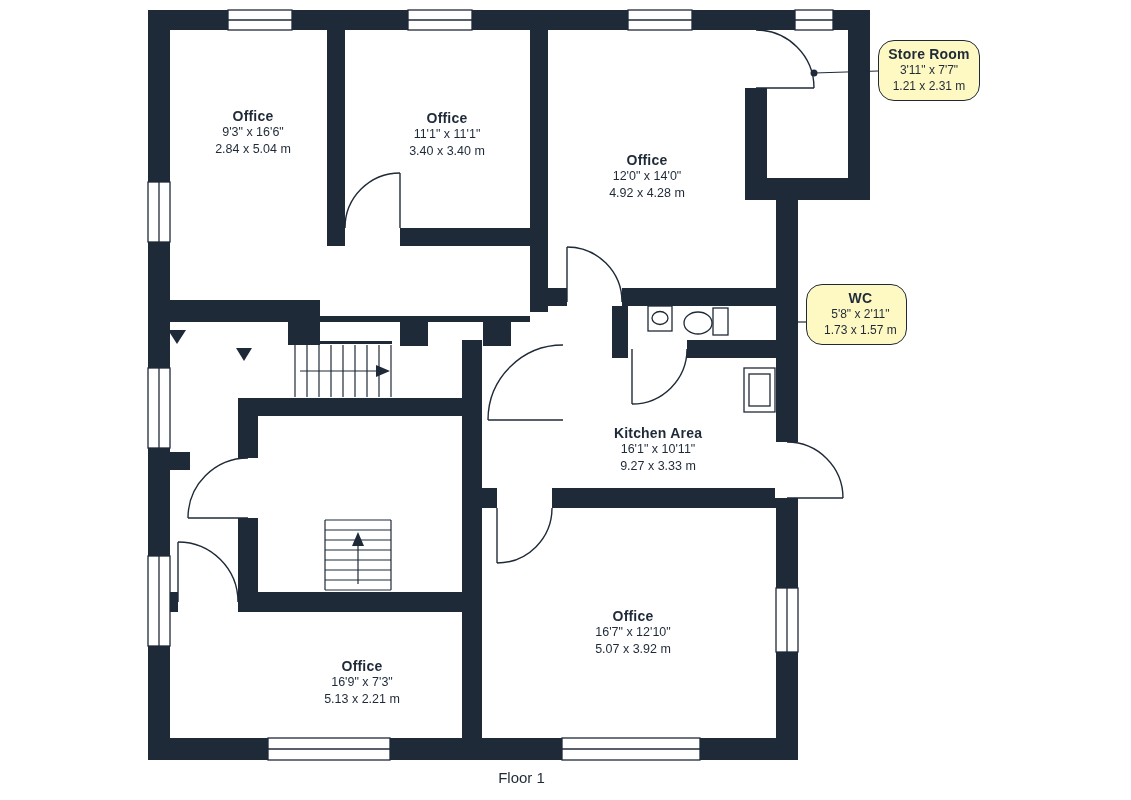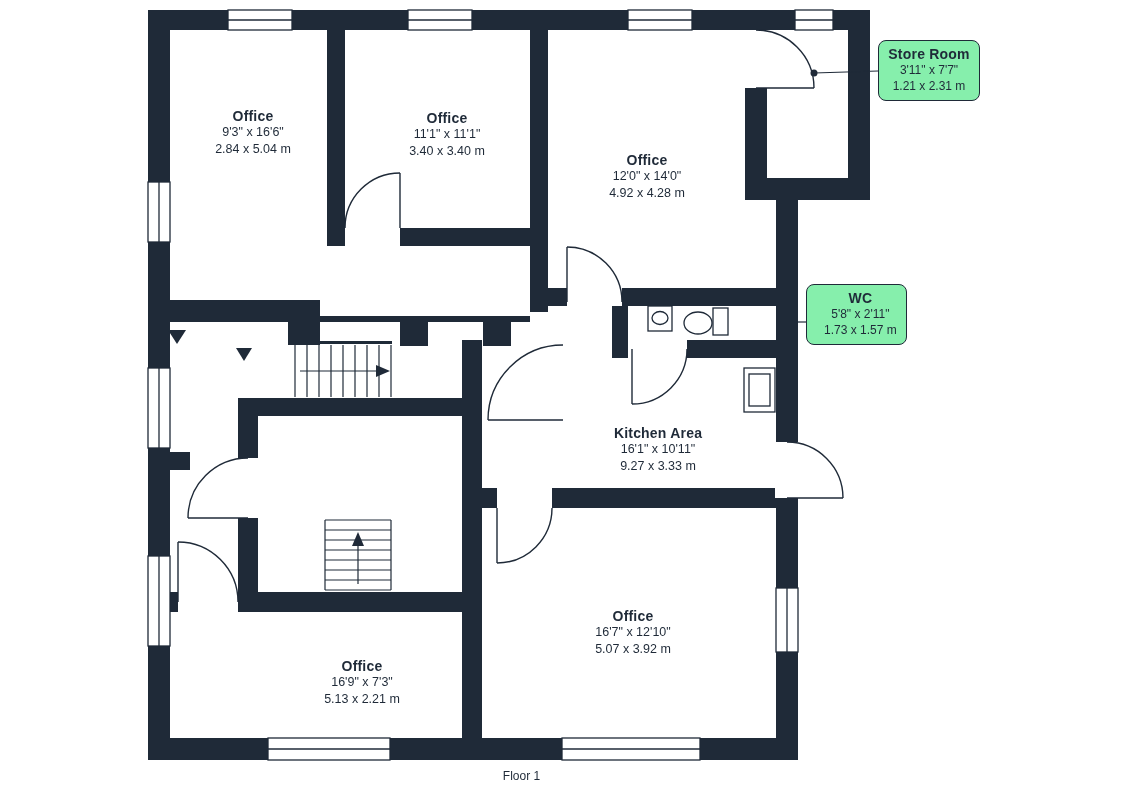--- a/index.html
+++ b/index.html
@@ -3,25 +3,25 @@
 <meta charset="utf-8">
 <style>
   * { margin:0; padding:0; box-sizing:border-box; }
   html,body { background:#ffffff; }
   body { font-family:"Liberation Sans", sans-serif; }
   #plan { position:relative; width:1131px; height:800px; background:#ffffff; color:#1f2a38; overflow:hidden; }
   #plan svg { position:absolute; left:0; top:0; display:block; }
   .room-label { position:absolute; text-align:center; pointer-events:none;margin-top:20px; }
   .room-name { font-weight:700; font-size:14px; letter-spacing:.2px; }
   .room-dim  { font-size:12.5px; line-height:1.25; margin-top:1px; }
-  .callout { position:absolute; background:#86efac; border:1.5px solid #1f2a38; border-radius:8px;
+  .callout { position:absolute; background:#fef9c3; border:1.5px solid #1f2a38; border-radius:16px;
              padding:5px 9px 6px; text-align:center; }
   .callout .room-name { font-size:14px; }
   .callout .room-dim { font-size:12px; }
-  .caption { position:absolute; left:0; top:769px; width:1043px; text-align:center; font-size:12px; }
+  .caption { position:absolute; left:0; top:769px; width:1043px; text-align:center; font-size:15px; }
 </style>
 </head>
 <body>
 
 <div id="plan">
 
   <svg width="1131" height="800" viewBox="0 0 1131 800">
 
     <g fill="#1f2a38">
 

